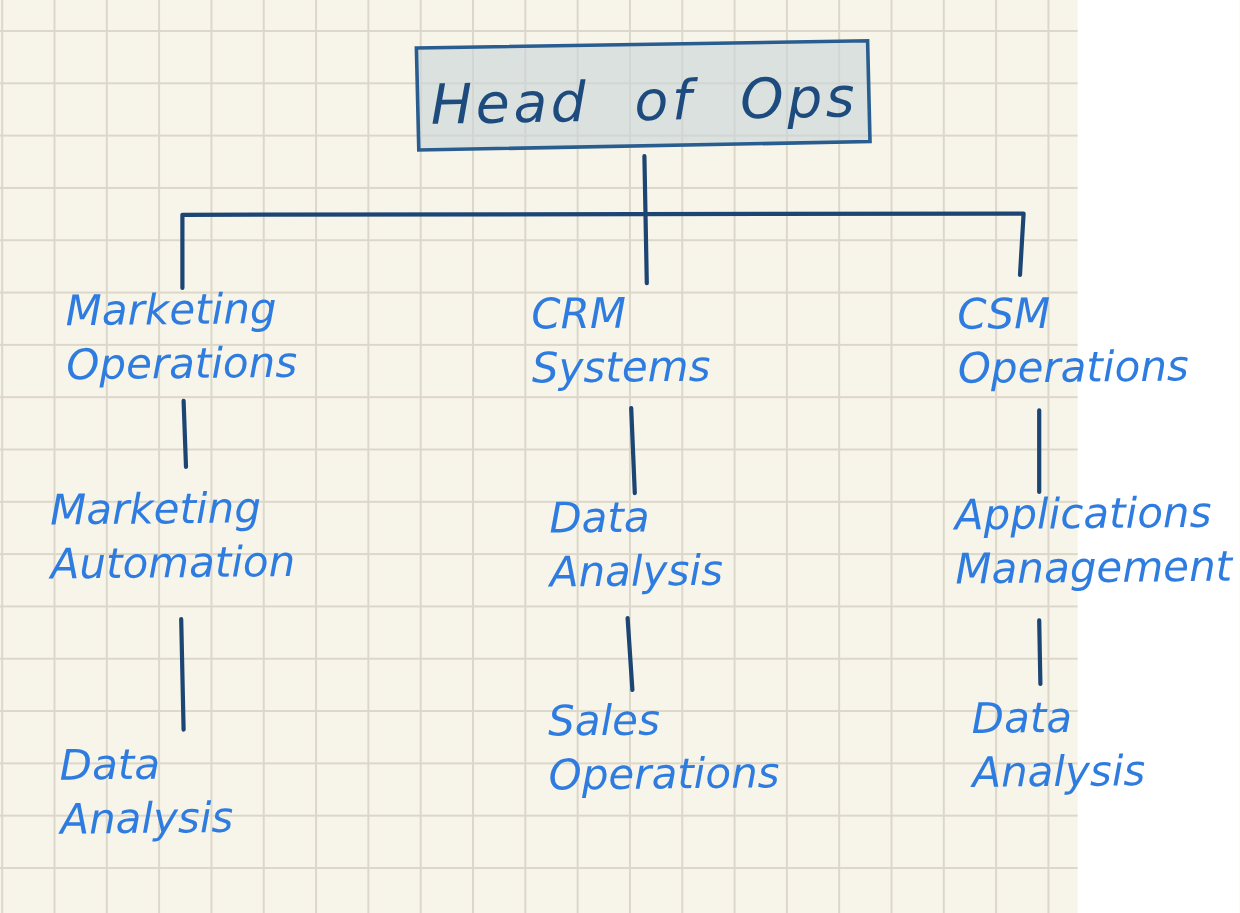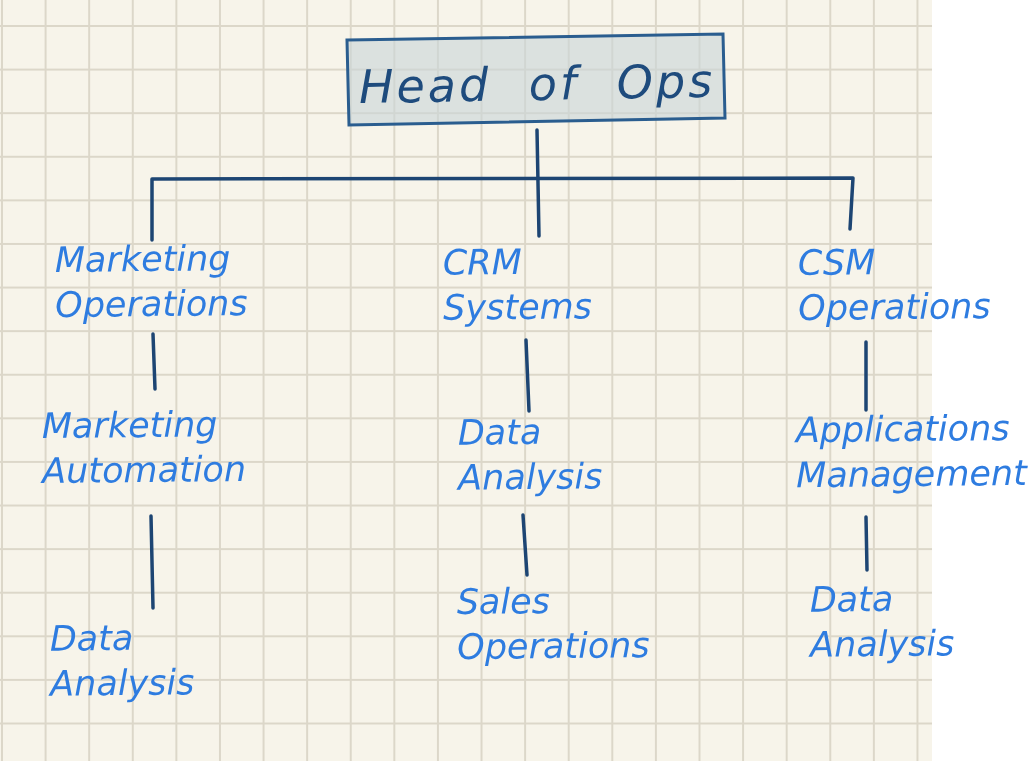--- a/index.html
+++ b/index.html
@@ -11,21 +11,20 @@
     position: relative;
     width: 898px;
     height: 761px;
     background-color: #f7f4ea;
     background-image:
       linear-gradient(to right, #dcd7c9 0, #dcd7c9 2px, transparent 2px),
       linear-gradient(to bottom, #dcd7c9 0, #dcd7c9 2px, transparent 2px);
     background-size: 43.6px 43.6px;
     background-position: 1px 25px;
     font-family: "DejaVu Sans", sans-serif;
-    padding-left: 34px;
   }
   svg.lines {
     position: absolute;
     left: 0;
     top: 0;
     width: 1033px;
     height: 761px;
   }
   .root-label {
     position: absolute;

